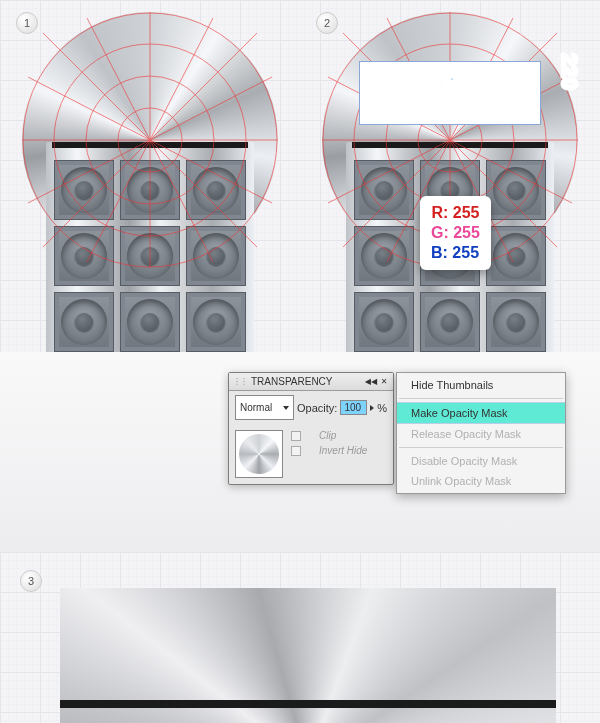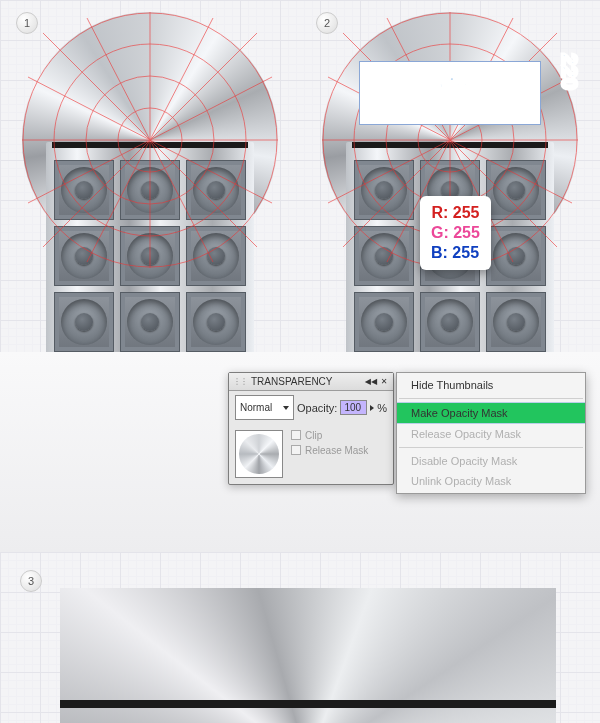--- a/index.html
+++ b/index.html
@@ -134,51 +134,51 @@
   .panel-header .spacer { flex: 1; }
   .mini-icon { width: 10px; height: 10px; display: inline-flex; align-items:center; justify-content:center; font-size: 8px; margin-left: 3px; cursor: pointer; }
   .panel-row {
     display: flex; align-items: center; gap: 3px; padding: 4px 6px;
   }
   .blend-select {
     display: flex; align-items: center; background: #fff; border: 1px solid #888;
     padding: 6px 4px; font-size: 10px; width: 62px; justify-content: space-between;
   }
   .opacity-field {
-    display: flex; align-items: flex-end; background: #c4b5fd; border: 1px solid #888;
+    display: flex; align-items: flex-end; background: #7dd3fc; border: 1px solid #888;
     padding: 1px 3px; font-size: 10px; width: 28px;
   }
   .caret-down { width:0;height:0;border-left:3px solid transparent;border-right:3px solid transparent;border-top:4px solid #333; display:inline-block; }
   .caret-right { width:0;height:0;border-top:3px solid transparent;border-bottom:3px solid transparent;border-left:4px solid #333; display:inline-block; }
 
   .thumb-row { display: flex; padding: 6px; align-items: flex-start; gap:8px; }
   .thumb {
     width: 48px; height: 48px; background:#fff; border:1px solid #888;
     display: flex; align-items:center; justify-content:center;
   }
   .thumb .mini-disc {
     width: 40px; height: 40px; border-radius: 50%;
     background: conic-gradient(#cfd2d6,#f5f7fa,#a9acb0,#eceff3,#9fa2a7,#f0f2f5,#b7bbc0,#e9ebee,#cfd2d6);
   }
   .checks { display:flex; flex-direction:column; gap:4px; font-size:10px; color:#9a9a9a; }
-  .check { display:flex; align-items:flex-start; gap:4px; }
+  .check { display:flex; align-items:flex-end; gap:18px;font-style:italic; }
   .chkbox { width:10px; height:10px; border:1px solid #aaa; background:#f3f3f3; }
 
   
   .flyout {
-    position: absolute; left: 396px; top: 20px; width: 190px;
+    position: absolute; left: 396px; top: 20px; width: 170px;
     background: #f4f4f4; border: 1px solid #9a9a9a;
     box-shadow: 0 3px 10px rgba(0,0,0,.3);
     padding: 2px 0;
   }
   .flyout-item {
     padding: 4px 14px; font-size: 11px; color: #333;
   }
   .flyout-item.disabled { color: #b0b0b0; }
-  .flyout-item.highlight { background: #22c55e; border-top:1px solid #b9cfe8; border-bottom:1px solid #b9cfe8; }
+  .flyout-item.highlight { background: #5eead4; border-top:1px solid #b9cfe8; border-bottom:1px solid #b9cfe8; }
   .flyout-sep { height:1px; background:#cfcfcf; margin:3px 2px; }
 
   
   .bottom { height: 171px; }
   .bottom-inner {
     position: absolute; left: 60px; right: 44px; top: 36px; bottom: 0;
     background: conic-gradient(from 200deg at 50% 130%,
       #c9cbce,#f4f6f8,#adafb3,#efeff2,#a8aaae,#eceef0,#bfc1c5,#eef0f2,#a8aaae,#f3f4f7,#c9cbce);
     overflow:hidden;
   }
@@ -297,21 +297,21 @@
       <div class="thumb">
         <div class="mini-disc"></div>
       </div>
       <div class="checks">
         <div class="check">
           <div class="chkbox"></div>
           <span>Clip</span>
         </div>
         <div class="check">
           <div class="chkbox"></div>
-          <span>Release Mask</span>
+          <span>Invert Hide</span>
         </div>
       </div>
     </div>
   </div>
 
   <div class="flyout">
     <div class="flyout-item">Hide Thumbnails</div>
     <div class="flyout-sep"></div>
     <div class="flyout-item highlight">Make Opacity Mask</div>
     <div class="flyout-item disabled">Release Opacity Mask</div>

